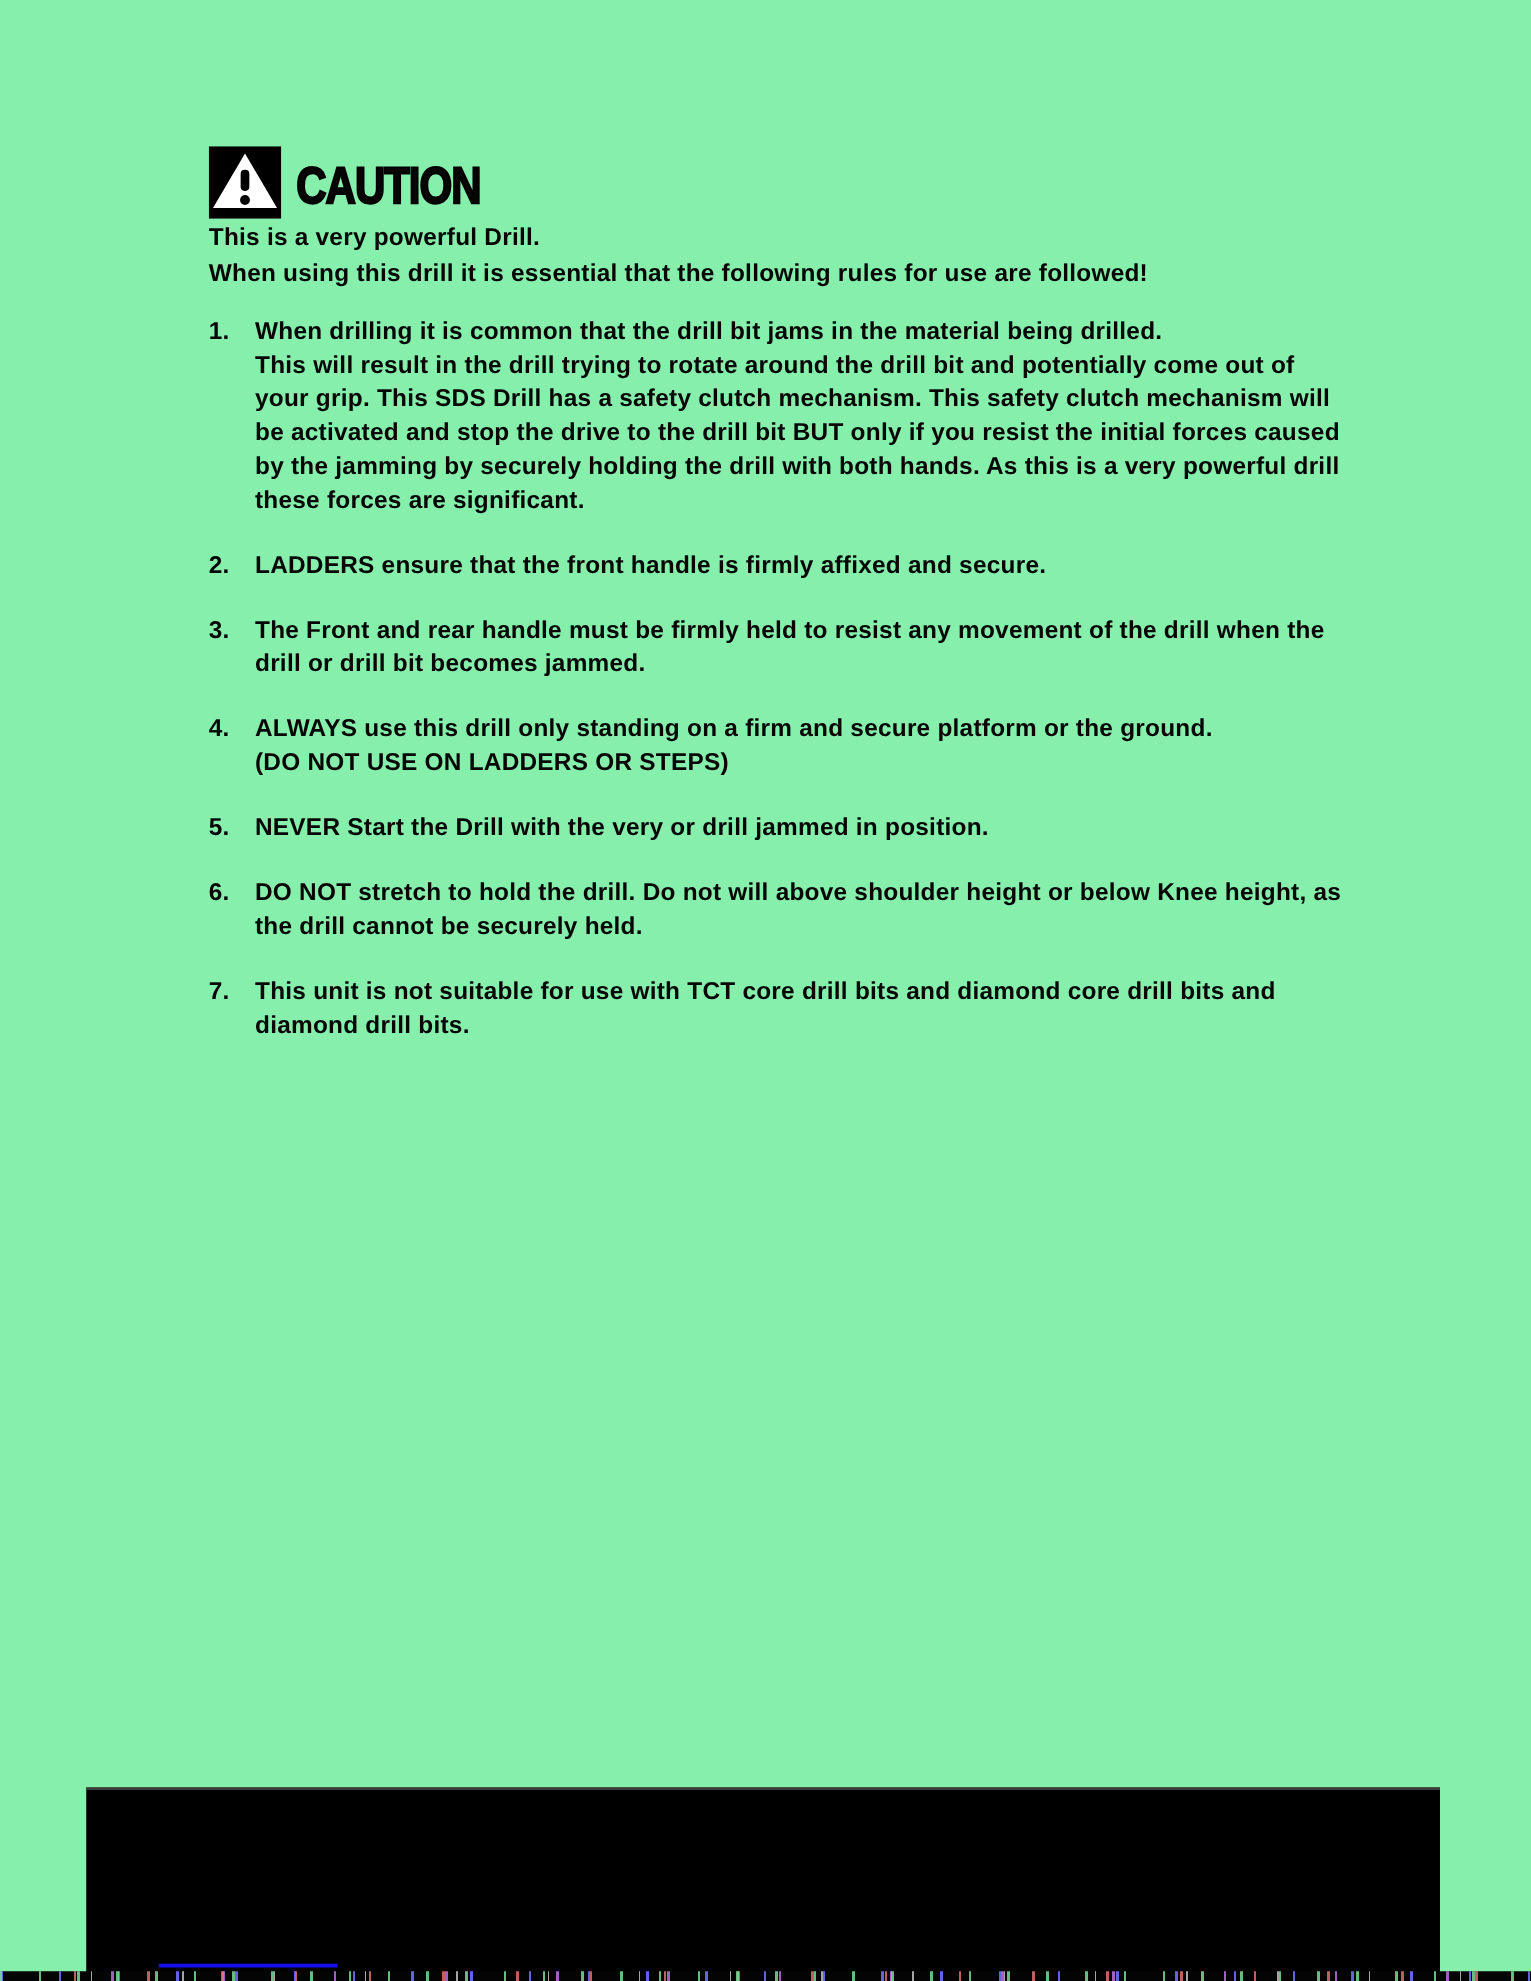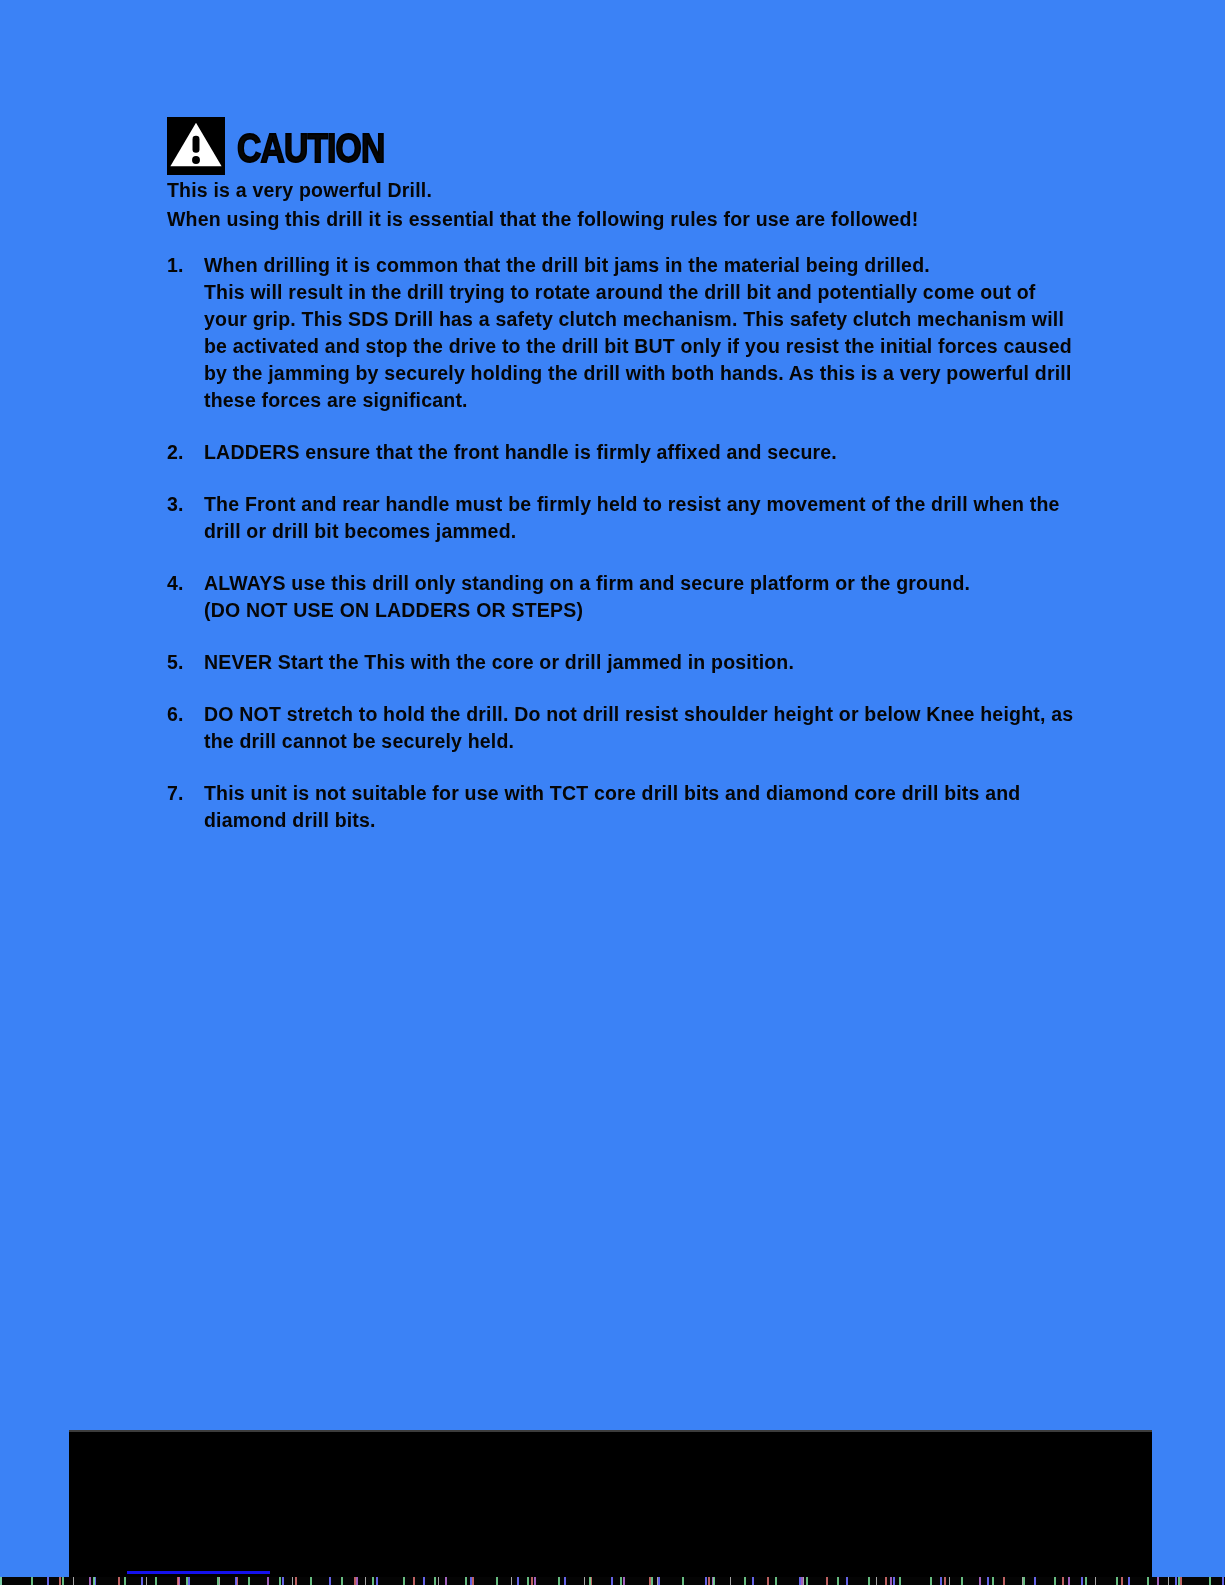--- a/index.html
+++ b/index.html
@@ -1,20 +1,20 @@
 <!DOCTYPE html>
 <html><head>
 <meta charset="utf-8">
 <style>
   html,body{margin:0;padding:0;background:#ffffff;}
   .page{
     position:relative;
     width:1225px;
     height:1585px;
-    background:#3b82f6;
+    background:#86efac;
     overflow:hidden;
     font-family:"Liberation Sans", sans-serif;
     color:#060606;
   }
   .content{
     position:absolute;
     left:167px;
     top:116px;
     width:915px;
   }
@@ -134,25 +134,25 @@
           <div class="rule-num">3.</div>
           <div class="rule-text">The Front and rear handle must be firmly held to resist any movement of the drill when the drill or drill bit becomes jammed.</div>
         </div>
         <div class="rule">
           <div class="rule-num">4.</div>
           <div class="rule-text">ALWAYS use this drill only standing on a firm and secure platform or the ground.
 (DO NOT USE ON LADDERS OR STEPS)</div>
         </div>
         <div class="rule">
           <div class="rule-num">5.</div>
-          <div class="rule-text">NEVER Start the This with the core or drill jammed in position.</div>
+          <div class="rule-text">NEVER Start the Drill with the very or drill jammed in position.</div>
         </div>
         <div class="rule">
           <div class="rule-num">6.</div>
-          <div class="rule-text">DO NOT stretch to hold the drill. Do not drill resist shoulder height or below Knee height, as the drill cannot be securely held.</div>
+          <div class="rule-text">DO NOT stretch to hold the drill. Do not will above shoulder height or below Knee height, as the drill cannot be securely held.</div>
         </div>
         <div class="rule">
           <div class="rule-num">7.</div>
           <div class="rule-text">This unit is not suitable for use with TCT core drill bits and diamond core drill bits and diamond drill bits.</div>
         </div>
       </div>
 
   </div>
 
   <div class="footer-redaction">

